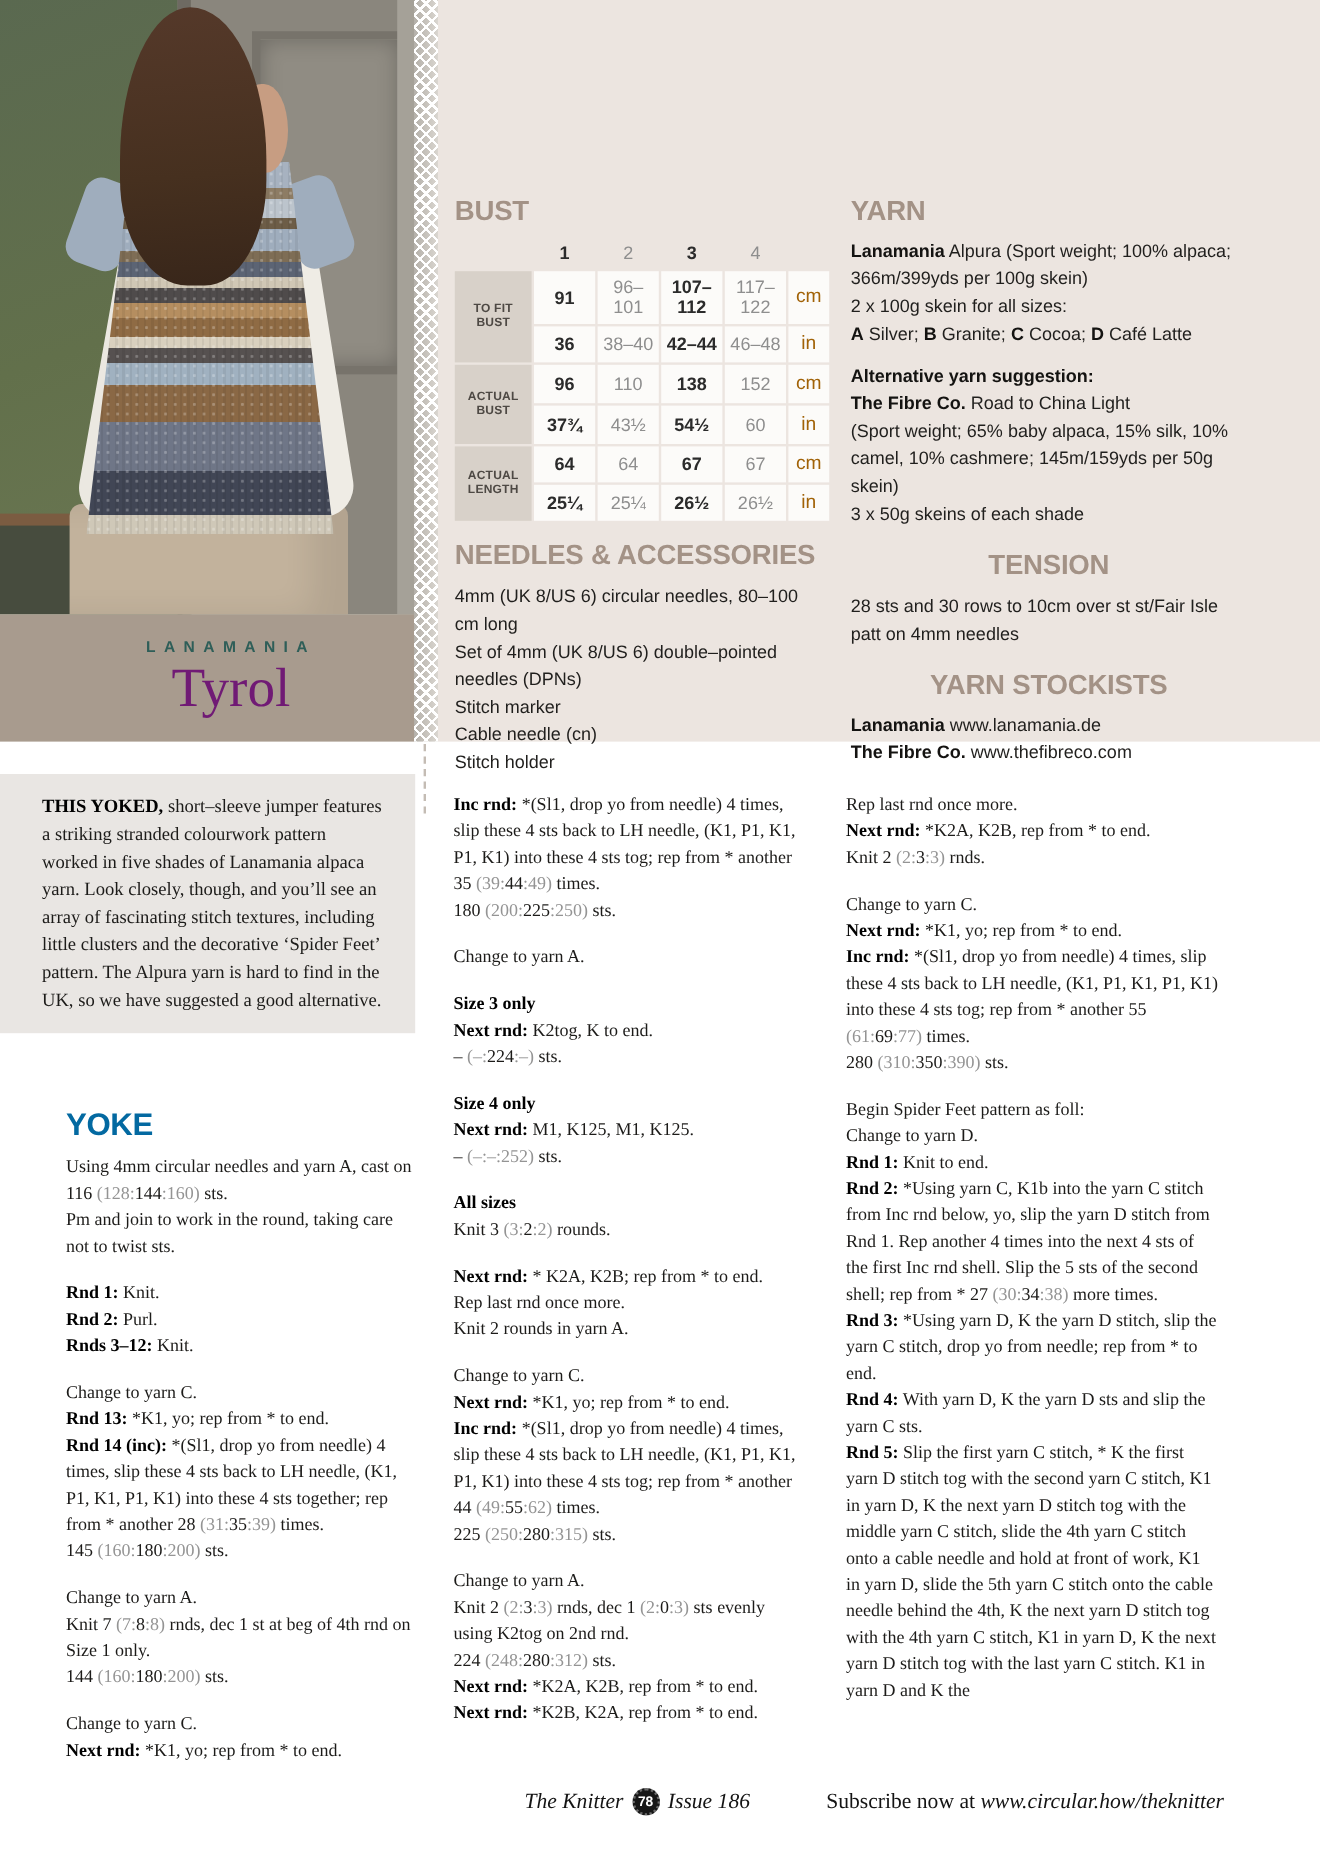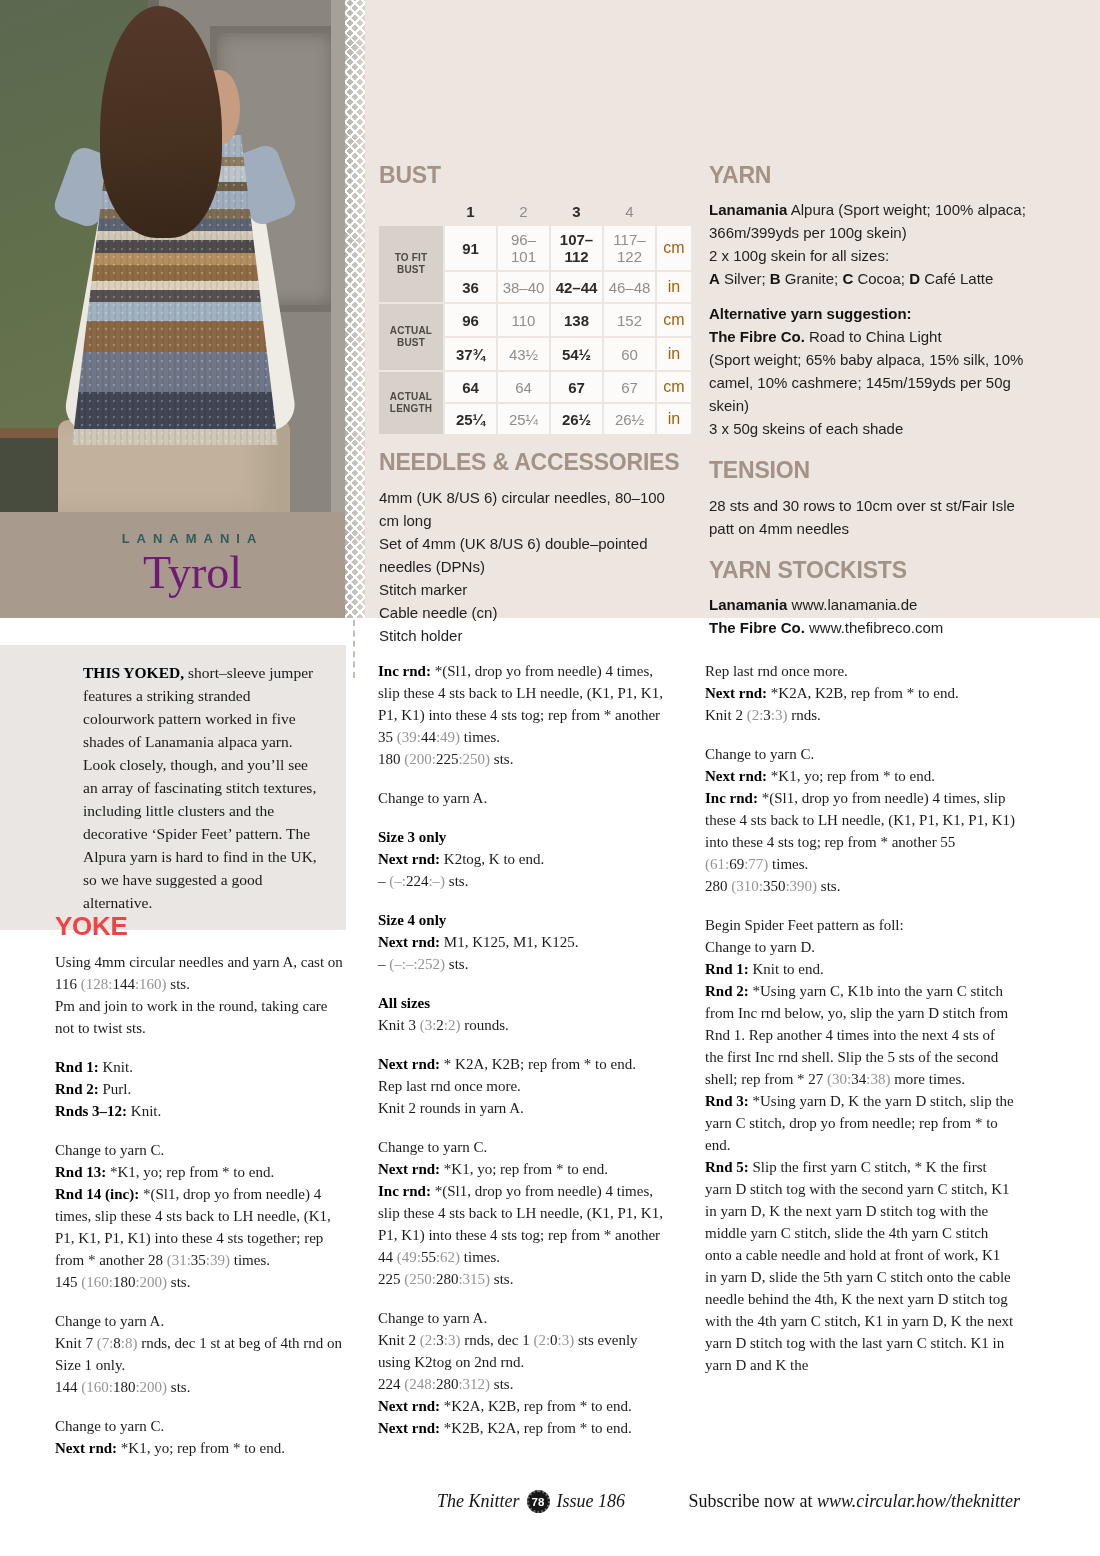--- a/index.html
+++ b/index.html
@@ -59,49 +59,49 @@
         padding-left:40px;box-sizing:border-box;}
   .brand{font:700 13px "Liberation Sans",sans-serif;letter-spacing:7px;color:#2e5e58;}
   .pat-title{font:400 46px/1.1 "Liberation Serif",serif;color:#701a75;margin-top:2px;}
 
   
   .spec-panel{position:absolute;left:365px;top:0;width:735px;height:618px;background:#ece5e0;
         box-sizing:border-box;display:flex;padding:163px 0 0 14px;}
   .spec-col-a{width:306px;flex:none;}
   .spec-col-b{width:330px;flex:none;margin-left:24px;}
   .spec-h{font:800 23px/1.1 "Liberation Sans",sans-serif;color:#a39286;letter-spacing:-.2px;margin:0 0 10px;}
-  .spec-h.mt{margin-top:18px;}
+  .spec-h.mt{margin-top:18px;text-align:center;}
   .spec-line{font:15px/23px "Liberation Sans",sans-serif;color:#201f1d;}
   .spec-blank{height:12px;}
   .spec-lines strong{font-weight:700;color:#141311;}
 
   
   .size-table{display:grid;grid-template-columns:64px repeat(4,51px) 34px;
         grid-template-rows:26px 44px 30px 32px 32px 30px 30px;gap:2px;margin:2px 0 16px;}
   .size-table .c{background:#fcfbf9;display:flex;align-items:center;justify-content:center;
         font:15px/1.15 "Liberation Sans",sans-serif;color:#2b2b2b;text-align:center;}
   .size-table .c.bold{font-weight:700;}
   .size-table .c.dim{color:#8e8e8e;}
   .size-table .c.h{background:transparent;}
   .size-table .c.lbl{background:#d8d1c9;font-size:10px;font-weight:700;color:#4e4944;
         text-transform:uppercase;line-height:1.25;padding:0 3px;letter-spacing:.2px;}
   .size-table .c.unit{font-size:16px;color:#a16207;}
 
   
   .intro-box{position:absolute;left:0;top:645px;width:346px;box-sizing:border-box;
-        background:#e9e6e3;padding:16px 24px 16px 83px;}
+        background:#e9e6e3;padding:16px 24px 16px 35px;}
   .intro-text{margin:0;font:15.5px/23px "Liberation Serif",serif;color:#1c1b19;}
   .intro-text strong{color:#000;}
 
   
   .pcol{position:absolute;}
   .col1{left:55px;top:908px;width:292px;}
   .col2{left:378px;top:660px;width:292px;}
   .col3{left:705px;top:660px;width:310px;}
-  .yoke-h{font:800 26px/1 "Liberation Sans",sans-serif;color:#ef4444;letter-spacing:-.3px;margin:5px 0 12px;}
+  .yoke-h{font:800 26px/1 "Liberation Sans",sans-serif;color:#0369a1;letter-spacing:-.3px;margin:16px 0 12px;}
   .pgroup{margin-bottom:17px;}
   .pline{font:15px/22px "Liberation Serif",serif;}
   .pline strong{color:#000;}
   .gy{color:#949494;}
 
   
   .footer-issue{position:absolute;left:437px;top:1490px;display:flex;align-items:center;gap:7px;
         font:italic 18px "Liberation Serif",serif;color:#141414;}
   .badge{display:inline-flex;align-items:center;justify-content:center;width:23px;height:23px;
         border-radius:50%;background:#171717;color:#fff;font:700 11.5px "Liberation Sans",sans-serif;
@@ -298,20 +298,21 @@
         <div class="pline"><strong>Next rnd:</strong> *K1, yo; rep from * to end.</div>
         <div class="pline"><strong>Inc rnd:</strong> *(Sl1, drop yo from needle) 4 times, slip these 4 sts back to LH needle, (K1, P1, K1, P1, K1) into these 4 sts tog; rep from * another 55 <span class="gy">(61:</span>69<span class="gy">:77)</span> times.</div>
         <div class="pline">280 <span class="gy">(310:</span>350<span class="gy">:390)</span> sts.</div>
       </div>
       <div class="pgroup">
         <div class="pline">Begin Spider Feet pattern as foll:</div>
         <div class="pline">Change to yarn D.</div>
         <div class="pline"><strong>Rnd 1:</strong> Knit to end.</div>
         <div class="pline"><strong>Rnd 2:</strong> *Using yarn C, K1b into the yarn C stitch from Inc rnd below, yo, slip the yarn D stitch from Rnd 1. Rep another 4 times into the next 4 sts of the first Inc rnd shell. Slip the 5 sts of the second shell; rep from * 27 <span class="gy">(30:</span>34<span class="gy">:38)</span> more times.</div>
         <div class="pline"><strong>Rnd 3:</strong> *Using yarn D, K the yarn D stitch, slip the yarn C stitch, drop yo from needle; rep from * to end.</div>
+        <div class="pline"><strong>Rnd 4:</strong> With yarn D, K the yarn D sts and slip the yarn C sts.</div>
         <div class="pline"><strong>Rnd 5:</strong> Slip the first yarn C stitch, * K the first yarn D stitch tog with the second yarn C stitch, K1 in yarn D, K the next yarn D stitch tog with the middle yarn C stitch, slide the 4th yarn C stitch onto a cable needle and hold at front of work, K1 in yarn D, slide the 5th yarn C stitch onto the cable needle behind the 4th, K the next yarn D stitch tog with the 4th yarn C stitch, K1 in yarn D, K the next yarn D stitch tog with the last yarn C stitch. K1 in yarn D and K the</div>
       </div>
     </div>
 
   <div class="footer-issue">
     <span>The Knitter</span>
     <span class="badge">78</span>
     <span>Issue 186</span>
   </div>
   <div class="footer-sub">

